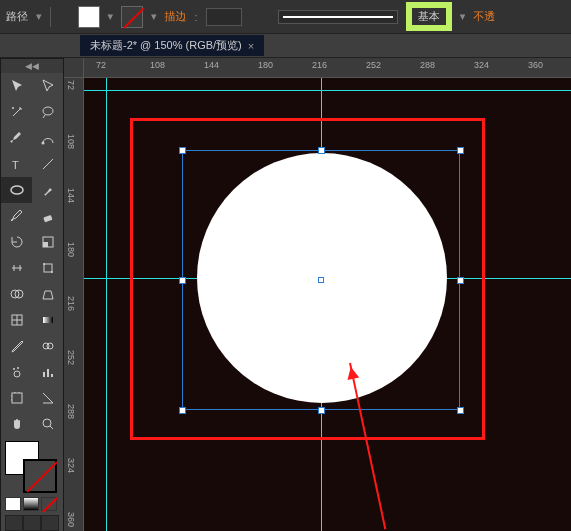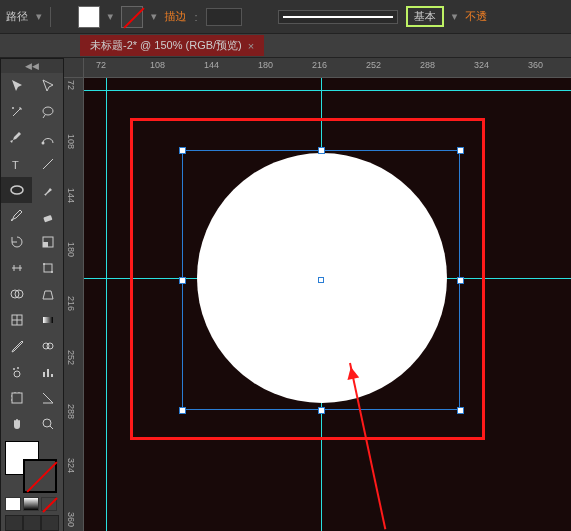--- a/index.html
+++ b/index.html
@@ -5,23 +5,23 @@
 *{box-sizing:border-box;margin:0;padding:0;font-family:"Microsoft YaHei",sans-serif;font-size:11px;color:#ccc;}
 body{background:#323232;width:571px;height:531px;overflow:hidden;position:relative;}
 .topbar{height:34px;background:#323232;display:flex;align-items:center;padding:0 6px;gap:8px;border-bottom:1px solid #222;}
 .label{color:#ccc;}
 .fill-sw{width:22px;height:22px;background:#fff;border:1px solid #666;}
 .stroke-sw{width:22px;height:22px;background:#3a3a3a;position:relative;border:1px solid #666;}
 .diag{position:absolute;left:-2px;top:50%;width:28px;height:2px;background:#e00;transform:rotate(-45deg);}
 .orange{color:#ec7d24;}
 .stroke-line{width:120px;height:14px;background:#2a2a2a;border:1px solid #555;display:flex;align-items:center;padding:0 4px;}
 .stroke-line div{height:2px;background:#fff;flex:1;}
-.pill{padding:1px 6px;border:2px solid #bef264;color:#ccc;}
+.pill{padding:1px 6px;border:6px solid #bef264;color:#ccc;}
 .tabbar{height:24px;background:#3e3e3e;display:flex;align-items:center;padding-left:80px;border-bottom:1px solid #222;}
-.tab{background:#7f1d1d;padding:3px 10px;color:#bbb;display:flex;align-items:center;gap:6px;}
+.tab{background:#0f172a;padding:3px 10px;color:#bbb;display:flex;align-items:center;gap:6px;}
 .close{color:#999;cursor:pointer;}
 .toolpanel{position:absolute;left:0;top:58px;width:64px;background:#444;border:1px solid #1a1a1a;}
 .tp-header{height:14px;background:#3a3a3a;display:flex;align-items:center;justify-content:center;color:#999;font-size:9px;}
 .tgrid{display:grid;grid-template-columns:1fr 1fr;}
 .tool{height:26px;display:flex;align-items:center;justify-content:center;position:relative;cursor:pointer;}
 .tool.sel{background:#2a2a2a;}
 .tool svg{width:16px;height:16px;}
 .colorstack{padding:6px;position:relative;height:58px;}
 .cs-fill{width:34px;height:34px;background:#fff;border:1px solid #000;position:absolute;left:4px;top:4px;}
 .cs-stroke{width:34px;height:34px;background:#444;border:2px solid #000;position:absolute;left:22px;top:22px;}

